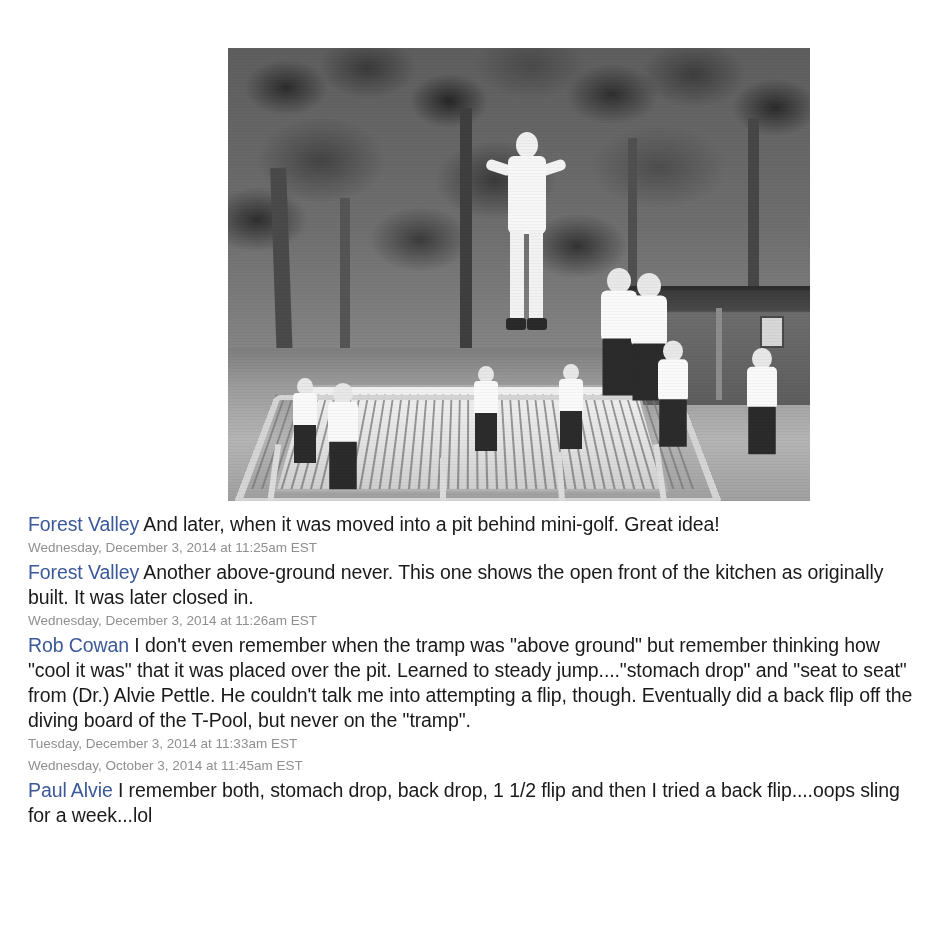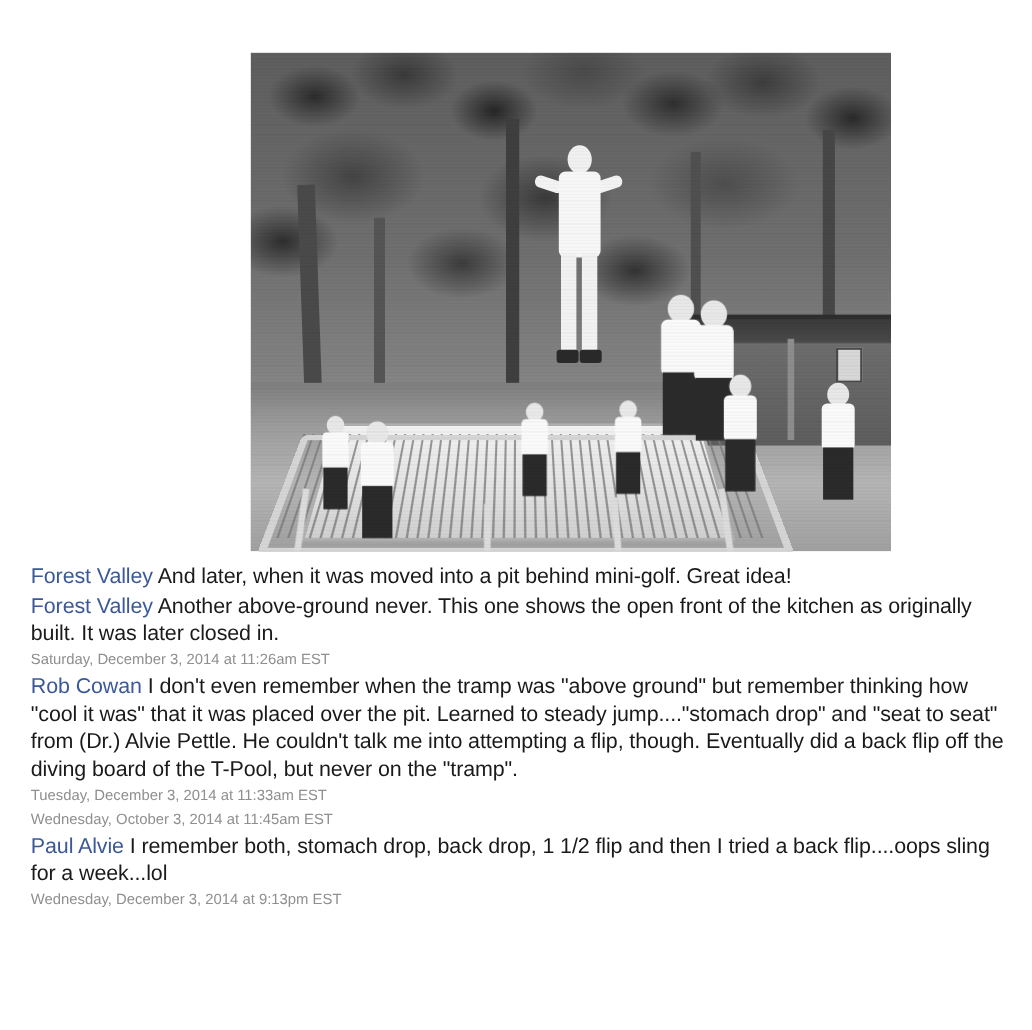--- a/index.html
+++ b/index.html
@@ -242,35 +242,35 @@
         </div>
 
       <div class="photo-grain"></div>
     </div>
   </figure>
 
   <div class="comments">
 
     <div class="comment">
       <div class="comment-body"><span class="author">Forest Valley</span> <span>And later, when it was moved into a pit behind mini-golf. Great idea!</span></div>
+      <div class="timestamp">Wednesday, December 3, 2014 at 11:25am EST</div>
     </div>
 
     <div class="comment">
       <div class="comment-body"><span class="author">Forest Valley</span> <span>Another above-ground never. This one shows the open front of the kitchen as originally built. It was later closed in.</span></div>
-      <div class="timestamp">Saturday, December 3, 2014 at 11:26am EST</div>
+      <div class="timestamp">Wednesday, December 3, 2014 at 11:26am EST</div>
     </div>
 
     <div class="comment">
       <div class="comment-body"><span class="author">Rob Cowan</span> <span>I don't even remember when the tramp was "above ground" but remember thinking how "cool it was" that it was placed over the pit. Learned to steady jump...."stomach drop" and "seat to seat" from (Dr.) Alvie Pettle. He couldn't talk me into attempting a flip, though. Eventually did a back flip off the diving board of the T-Pool, but never on the "tramp".</span></div>
       <div class="timestamp">Tuesday, December 3, 2014 at 11:33am EST</div>
     </div>
 
     <div class="comment">
       <div class="timestamp">Wednesday, October 3, 2014 at 11:45am EST</div>
     </div>
 
     <div class="comment">
       <div class="comment-body"><span class="author">Paul Alvie</span> <span>I remember both, stomach drop, back drop, 1 1/2 flip and then I tried a back flip....oops sling for a week...lol</span></div>
-      <div class="timestamp">Wednesday, December 3, 2014 at 9:13pm EST</div>
     </div>
 
   </div>
 </div>
 
 </body></html>

